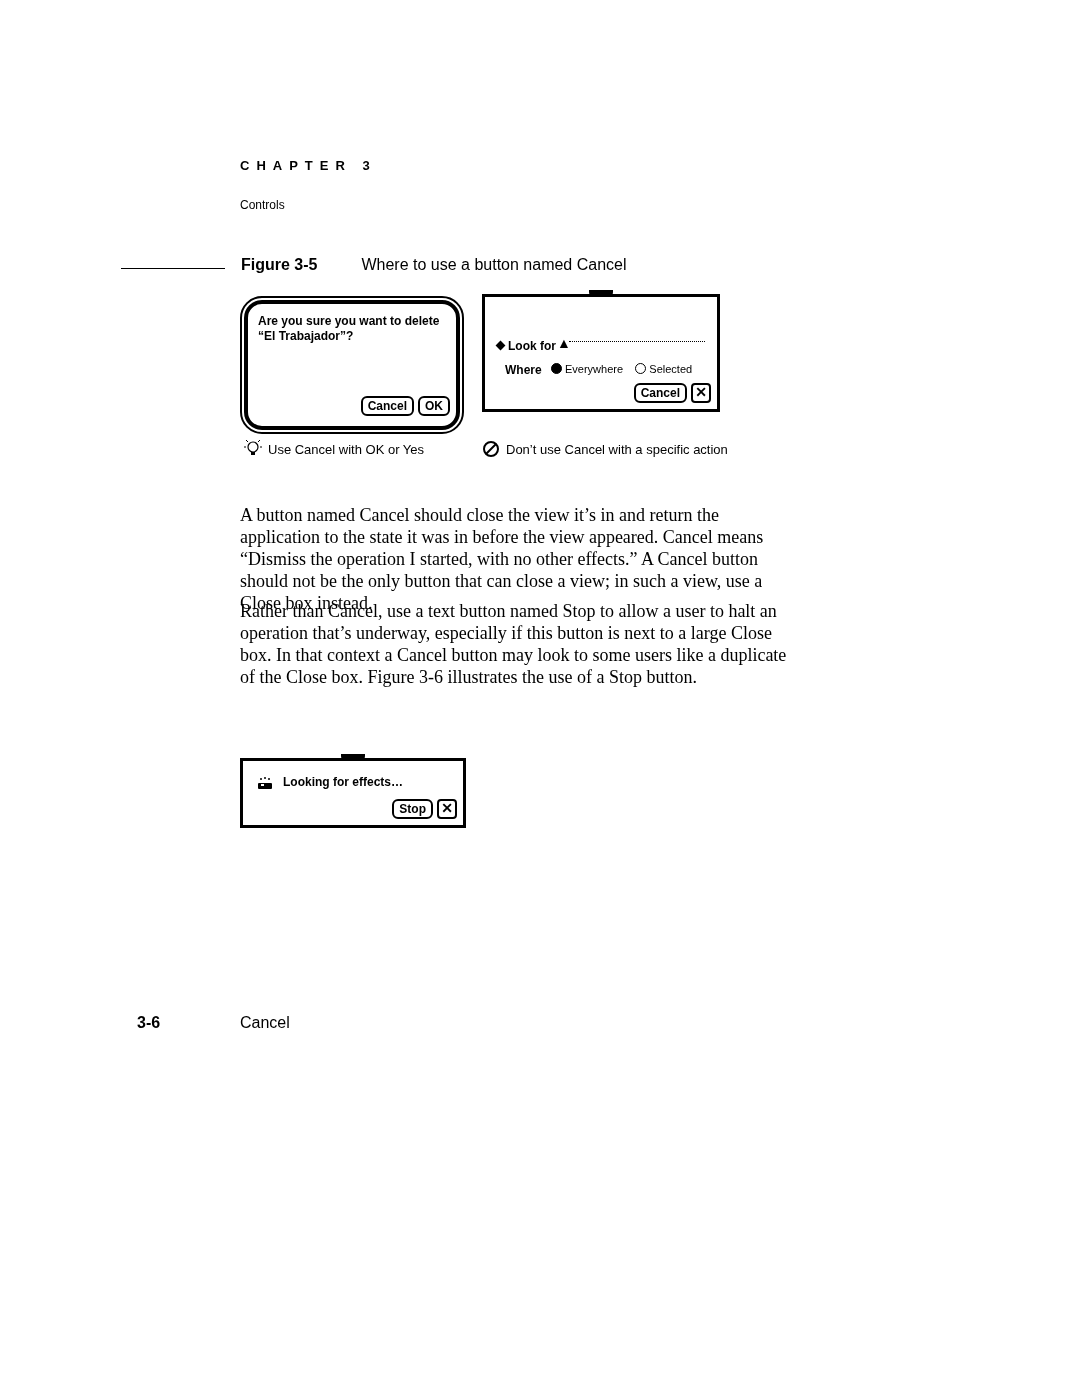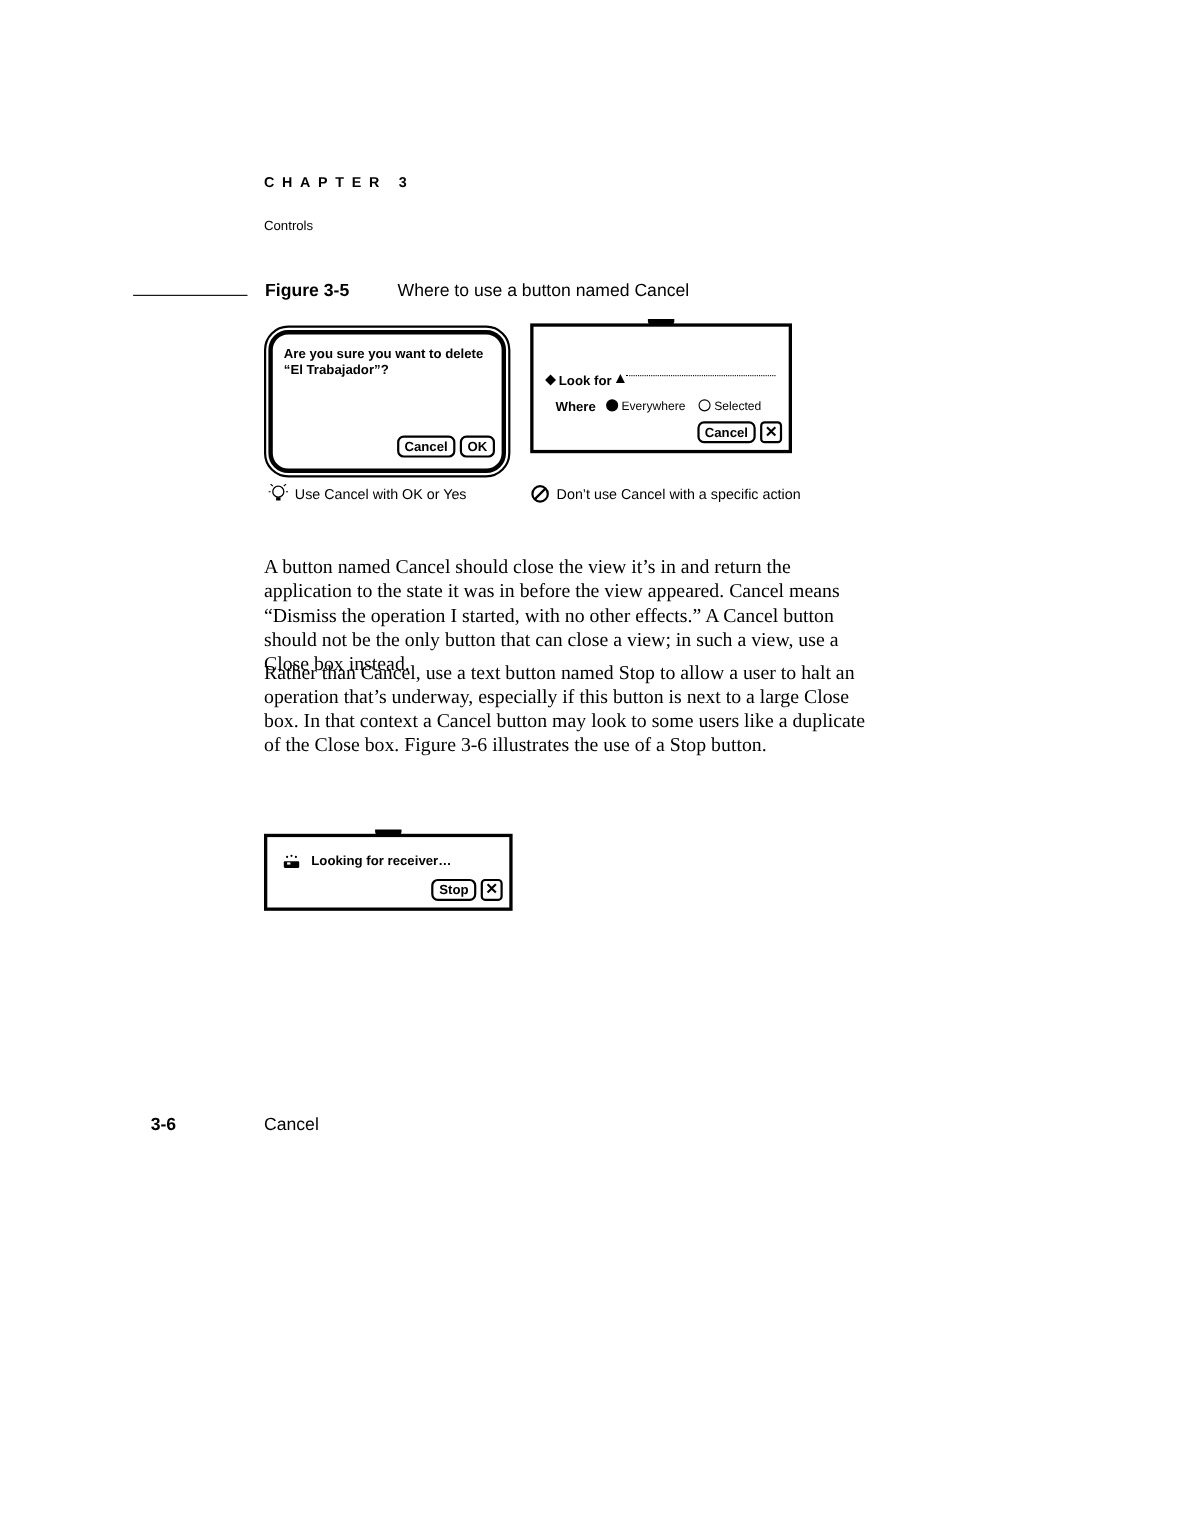--- a/index.html
+++ b/index.html
@@ -322,21 +322,21 @@
       <div class="lookfor-tab"></div>
       <div class="stopbox-icon">
         <svg width="20" height="16" viewBox="0 0 20 16">
           <circle cx="10" cy="3" r="1" fill="#000"></circle>
           <circle cx="6" cy="4" r="1" fill="#000"></circle>
           <circle cx="14" cy="4" r="1" fill="#000"></circle>
           <rect x="3" y="8" width="14" height="6" rx="1" fill="#000"></rect>
           <rect x="6" y="9" width="3" height="2" fill="#fff"></rect>
         </svg>
       </div>
-      <div class="stopbox-text">Looking for receiver…</div>
+      <div class="stopbox-text">Looking for effects…</div>
       <div class="stopbox-buttons">
         <span class="btn">Stop</span>
         <span class="closebox">✕</span>
       </div>
     </div>
   </div>
 
   <div class="page-num">3-6</div>
   <div class="footer-section">Cancel</div>
 

